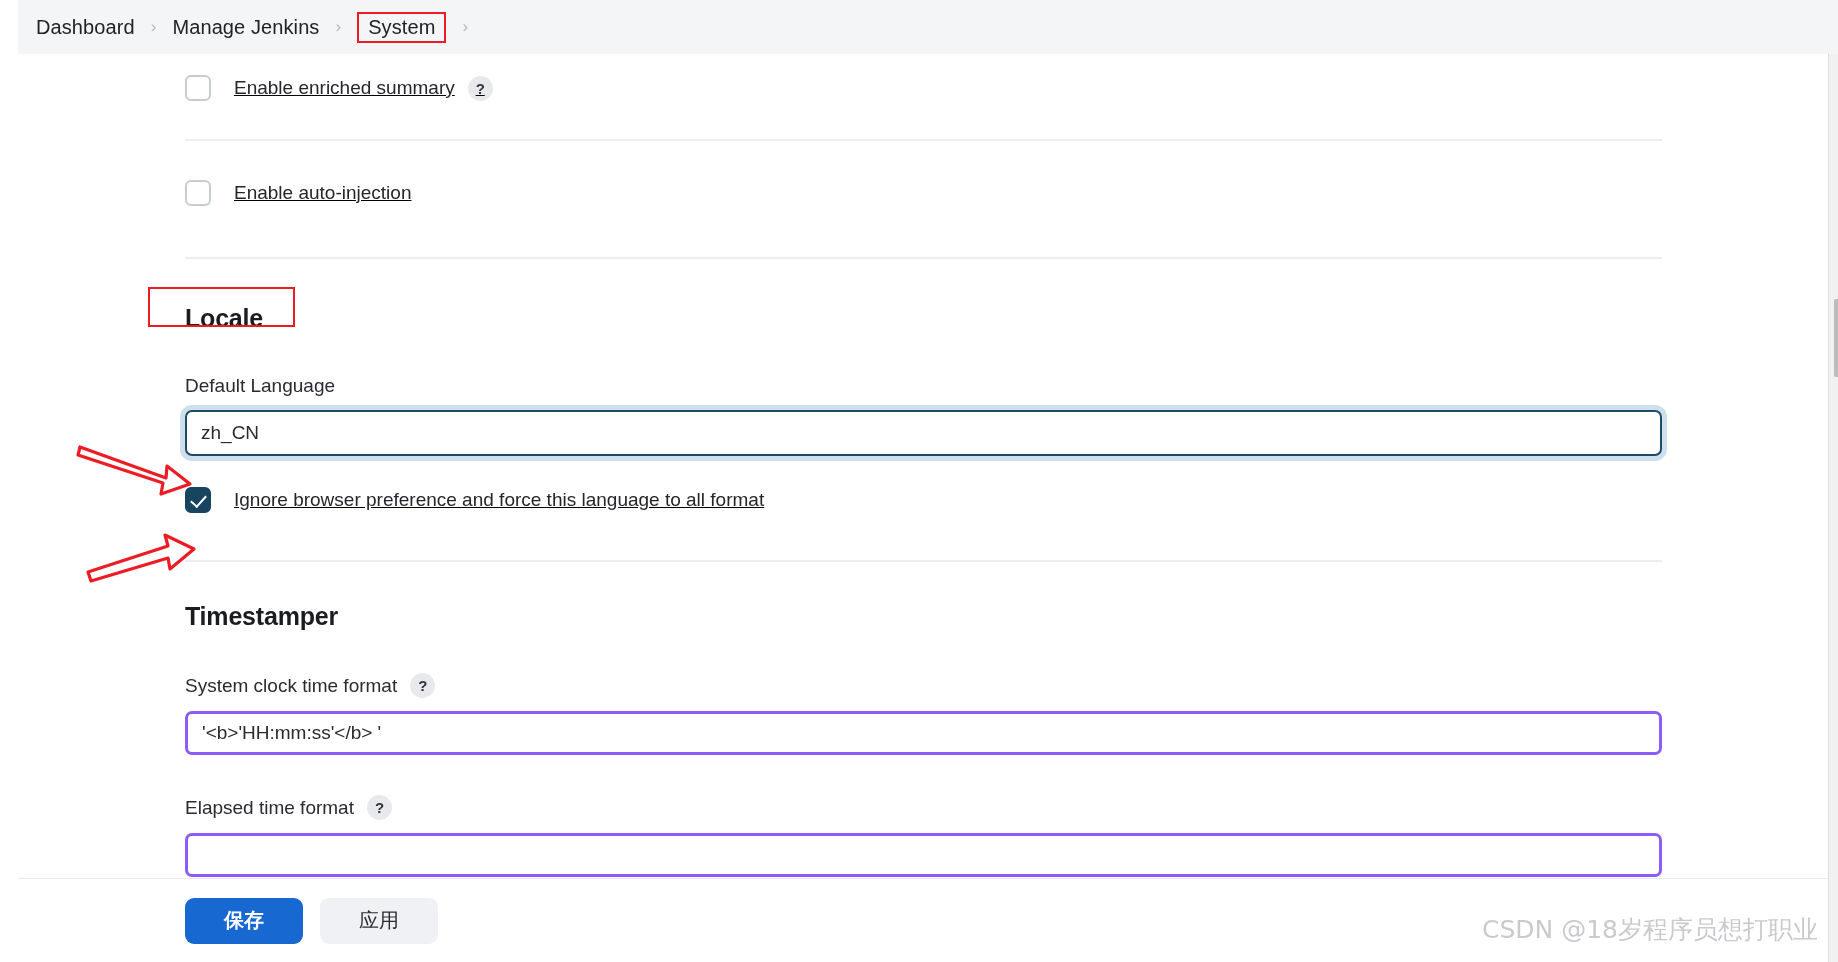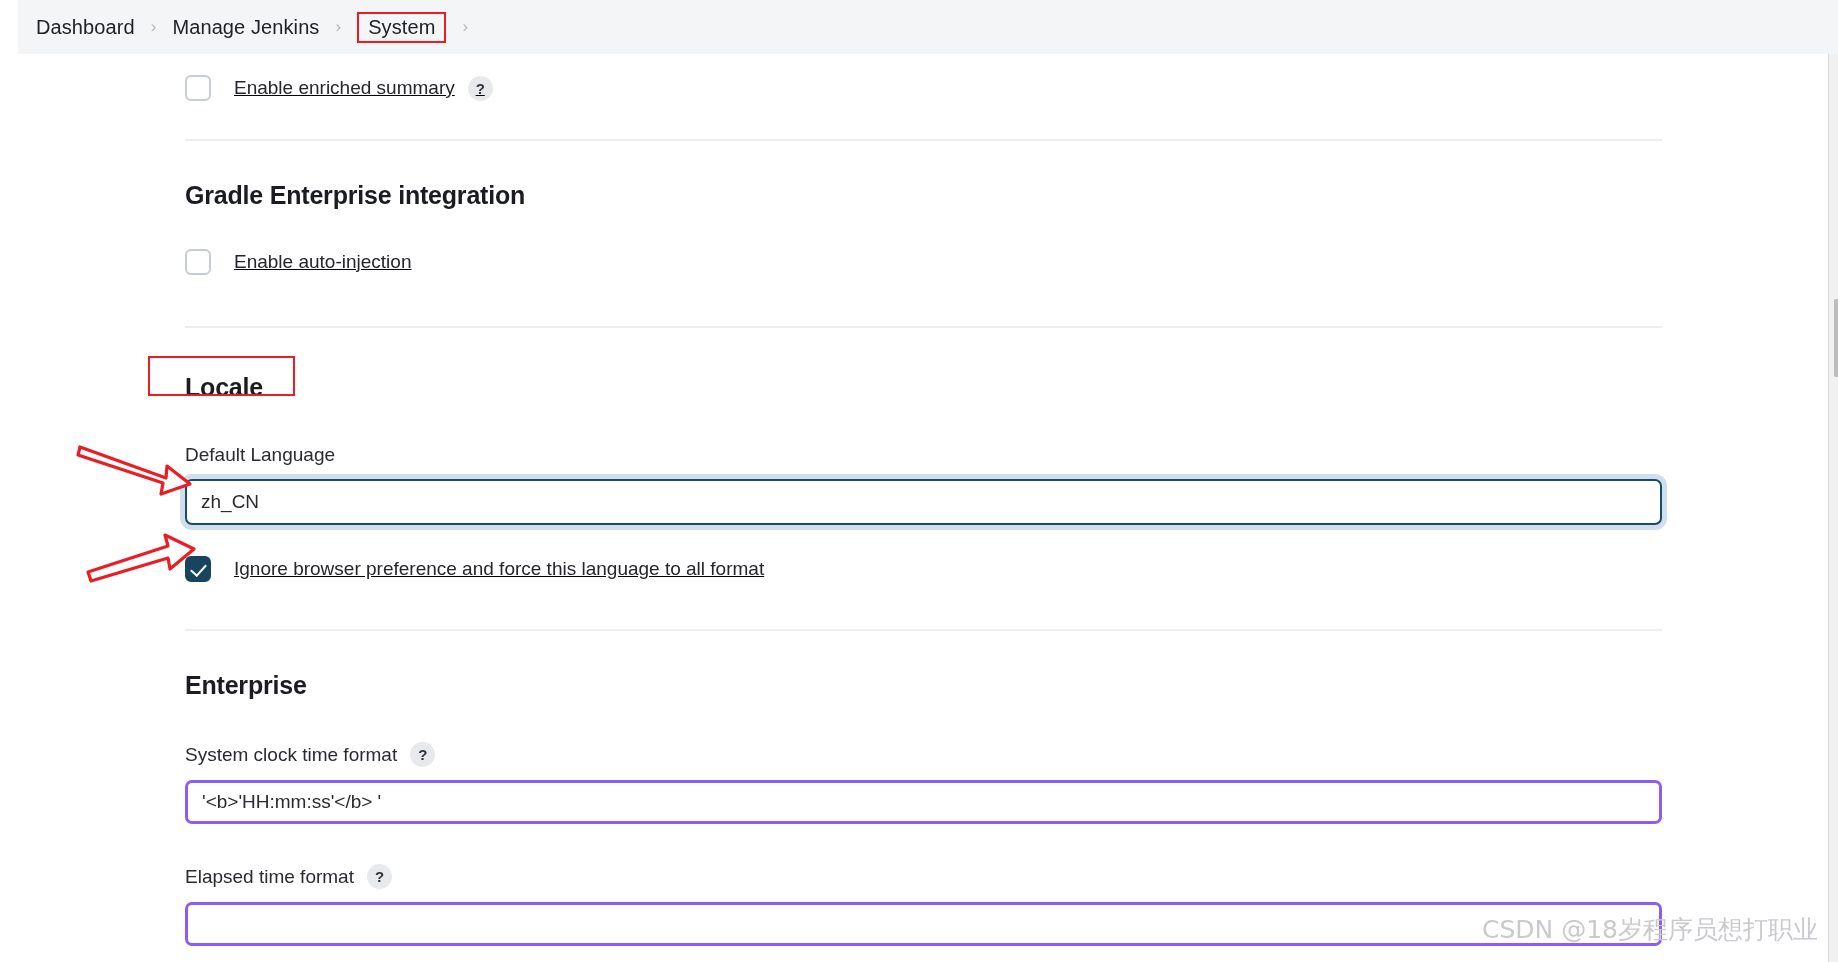--- a/index.html
+++ b/index.html
@@ -284,21 +284,20 @@
     <div class="inner">
 
       <div class="row-check" style="margin-top:12px;">
         <span class="cbox"></span>
         <span class="check-label">Enable enriched summary</span>
         <span class="help-badge">?</span>
       </div>
 
       <div class="divider" style="margin-top:29px;"></div>
 
-      <div class="section-title" style="margin-top:40px;">Gradle Enterprise integration</div>
 
       <div class="row-check" style="margin-top:30px;">
         <span class="cbox"></span>
         <span class="check-label">Enable auto-injection</span>
       </div>
 
       <div class="divider" style="margin-top:42px;"></div>
 
       <div style="margin-top:45px;">
         <span class="locale-wrap">
@@ -313,21 +312,21 @@
         <input class="text-input focused" type="text" value="zh_CN" style="">
       </div>
 
       <div class="row-check" style="margin-top:22px;">
         <span class="cbox checked"></span>
         <span class="check-label">Ignore browser preference and force this language to all format</span>
       </div>
 
       <div class="divider" style="margin-top:38px;"></div>
 
-      <div class="section-title" style="margin-top:40px;">Enterprise</div>
+      <div class="section-title" style="margin-top:40px;">Timestamper</div>
 
       <div class="field-label" style="margin-top:42px;">
         <span>System clock time format</span>
         <span class="help-badge">?</span>
       </div>
 
       <div style="margin-top:13px;">
         <input class="text-input" type="text" value="'&lt;b&gt;'HH:mm:ss'&lt;/b&gt; '" style="">
       </div>
 
@@ -336,20 +335,24 @@
         <span class="help-badge">?</span>
       </div>
 
       <div style="margin-top:13px;">
         <input class="text-input" type="text" style="">
       </div>
 
       <div style="height:120px;"></div>
     </div>
 
+    <div class="action-bar">
+      <button class="btn btn-primary">保存</button>
+      <button class="btn btn-secondary">应用</button>
+    </div>
   </div>
 
   <div class="scrollbar">
     <div class="scroll-thumb"></div>
     <div class="scroll-arrow down">▾</div>
   </div>
 
   <div class="watermark">CSDN @18岁程序员想打职业</div>
 
   <svg class="anno-layer" viewBox="0 0 1838 962">

